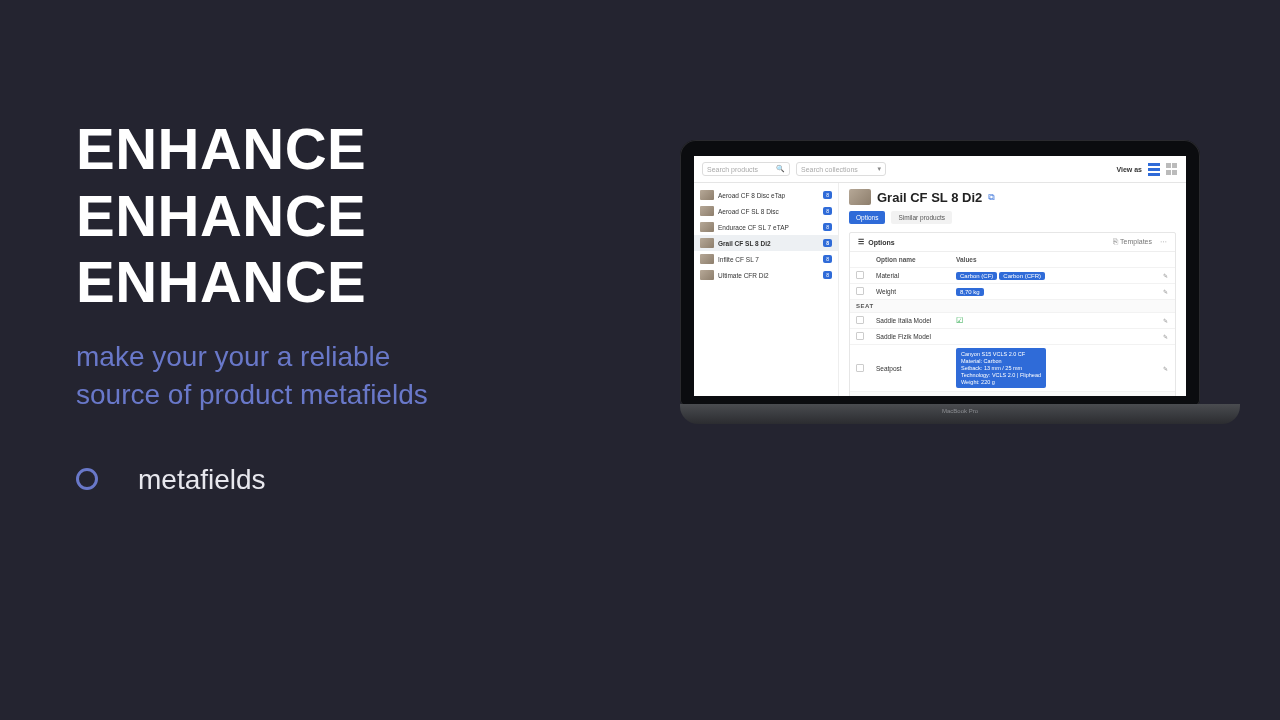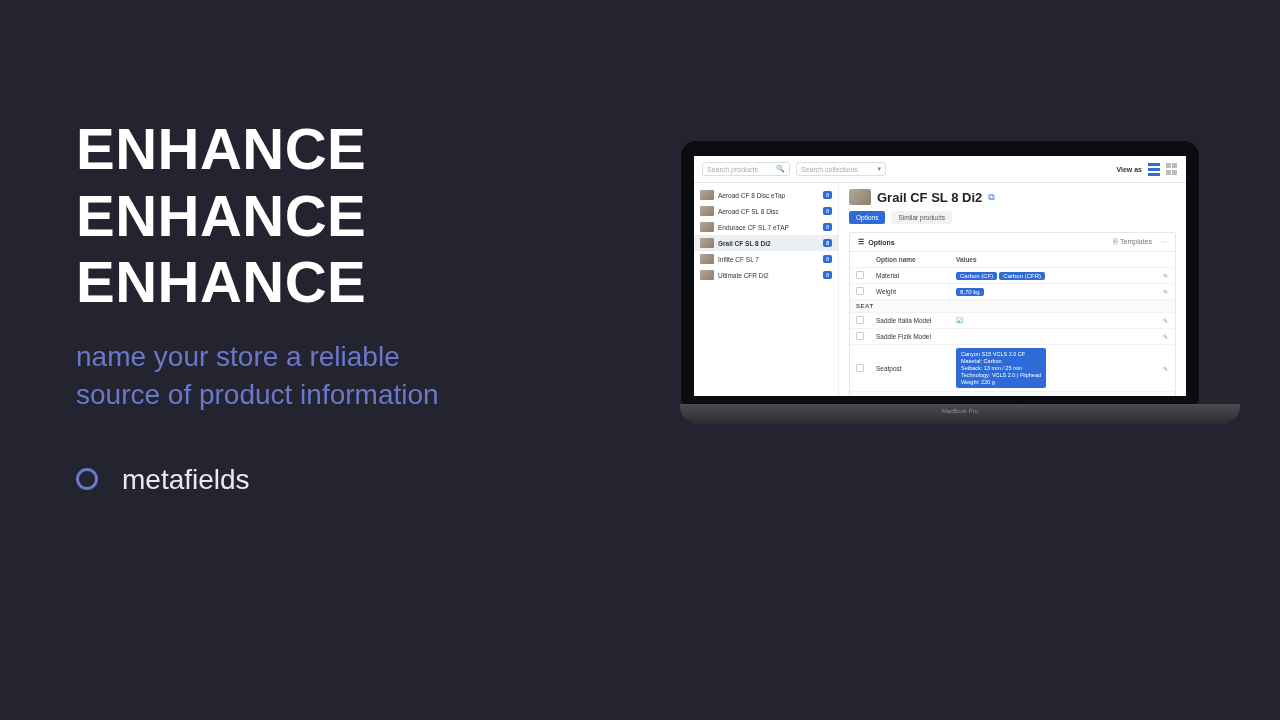--- a/index.html
+++ b/index.html
@@ -3,21 +3,21 @@
 <meta charset="utf-8">
 <style>
   * { box-sizing: border-box; margin: 0; padding: 0; }
   html, body { width: 1280px; height: 720px; background: #242430; font-family: "Helvetica Neue", Arial, sans-serif; overflow: hidden; }
 
   .page { display: flex; width: 100%; height: 100%; }
   .left { width: 50%; padding: 116px 20px 0 76px; color: #fff; }
   .left h1 { font-size: 58px; font-weight: 800; line-height: 1.15; letter-spacing: 0.5px; }
   .left .sub { color: #6978c9; font-size: 28px; line-height: 1.35; margin-top: 22px; font-weight: 400; }
   .left ul { list-style: none; margin-top: 48px; }
-  .left li { display: flex; align-items: flex-start; gap: 24px; margin-bottom: 28px; }
+  .left li { display: flex; align-items: flex-start; gap: 40px; margin-bottom: 28px; }
   .left li .ring { width: 22px; height: 22px; border: 3px solid #6978c9; border-radius: 50%; flex: 0 0 auto; margin-top: 6px; }
   .left li .txt { font-size: 28px; line-height: 1.3; color: #e8e8ee; font-weight: 300; }
 
   .right { width: 50%; display: flex; align-items: flex-start; justify-content: center; padding-top: 140px; }
 
   
   .laptop { position: relative; }
   .bezel { width: 520px; background: #0b0c0f; border-radius: 16px 16px 6px 6px; padding: 16px 14px 10px 14px; box-shadow: 0 0 0 1px #2a2a2e inset; }
   .screen { width: 100%; height: 240px; background: #fff; overflow: hidden; position: relative; }
   .base { width: 560px; height: 20px; background: linear-gradient(#4a4c50,#2b2c30); margin: -2px auto 0; border-radius: 0 0 18px 18px; text-align: center; font-size: 6px; color: #8b8d92; line-height: 14px; }
@@ -74,22 +74,22 @@
 <body>
 
 <div class="page">
   <div class="left">
     <h1>
       <span>ENHANCE</span><br>
       <span>ENHANCE</span><br>
       <span>ENHANCE</span>
     </h1>
     <p class="sub">
-      <span>name your store a reliable</span><br>
-      <span>source of product information</span>
+      <span>make your your a reliable</span><br>
+      <span>source of product metafields</span>
     </p>
     <ul>
       <li>
           <span class="ring"></span>
           <span class="txt">metafields</span>
         </li>
     </ul>
   </div>
 
   <div class="right">

